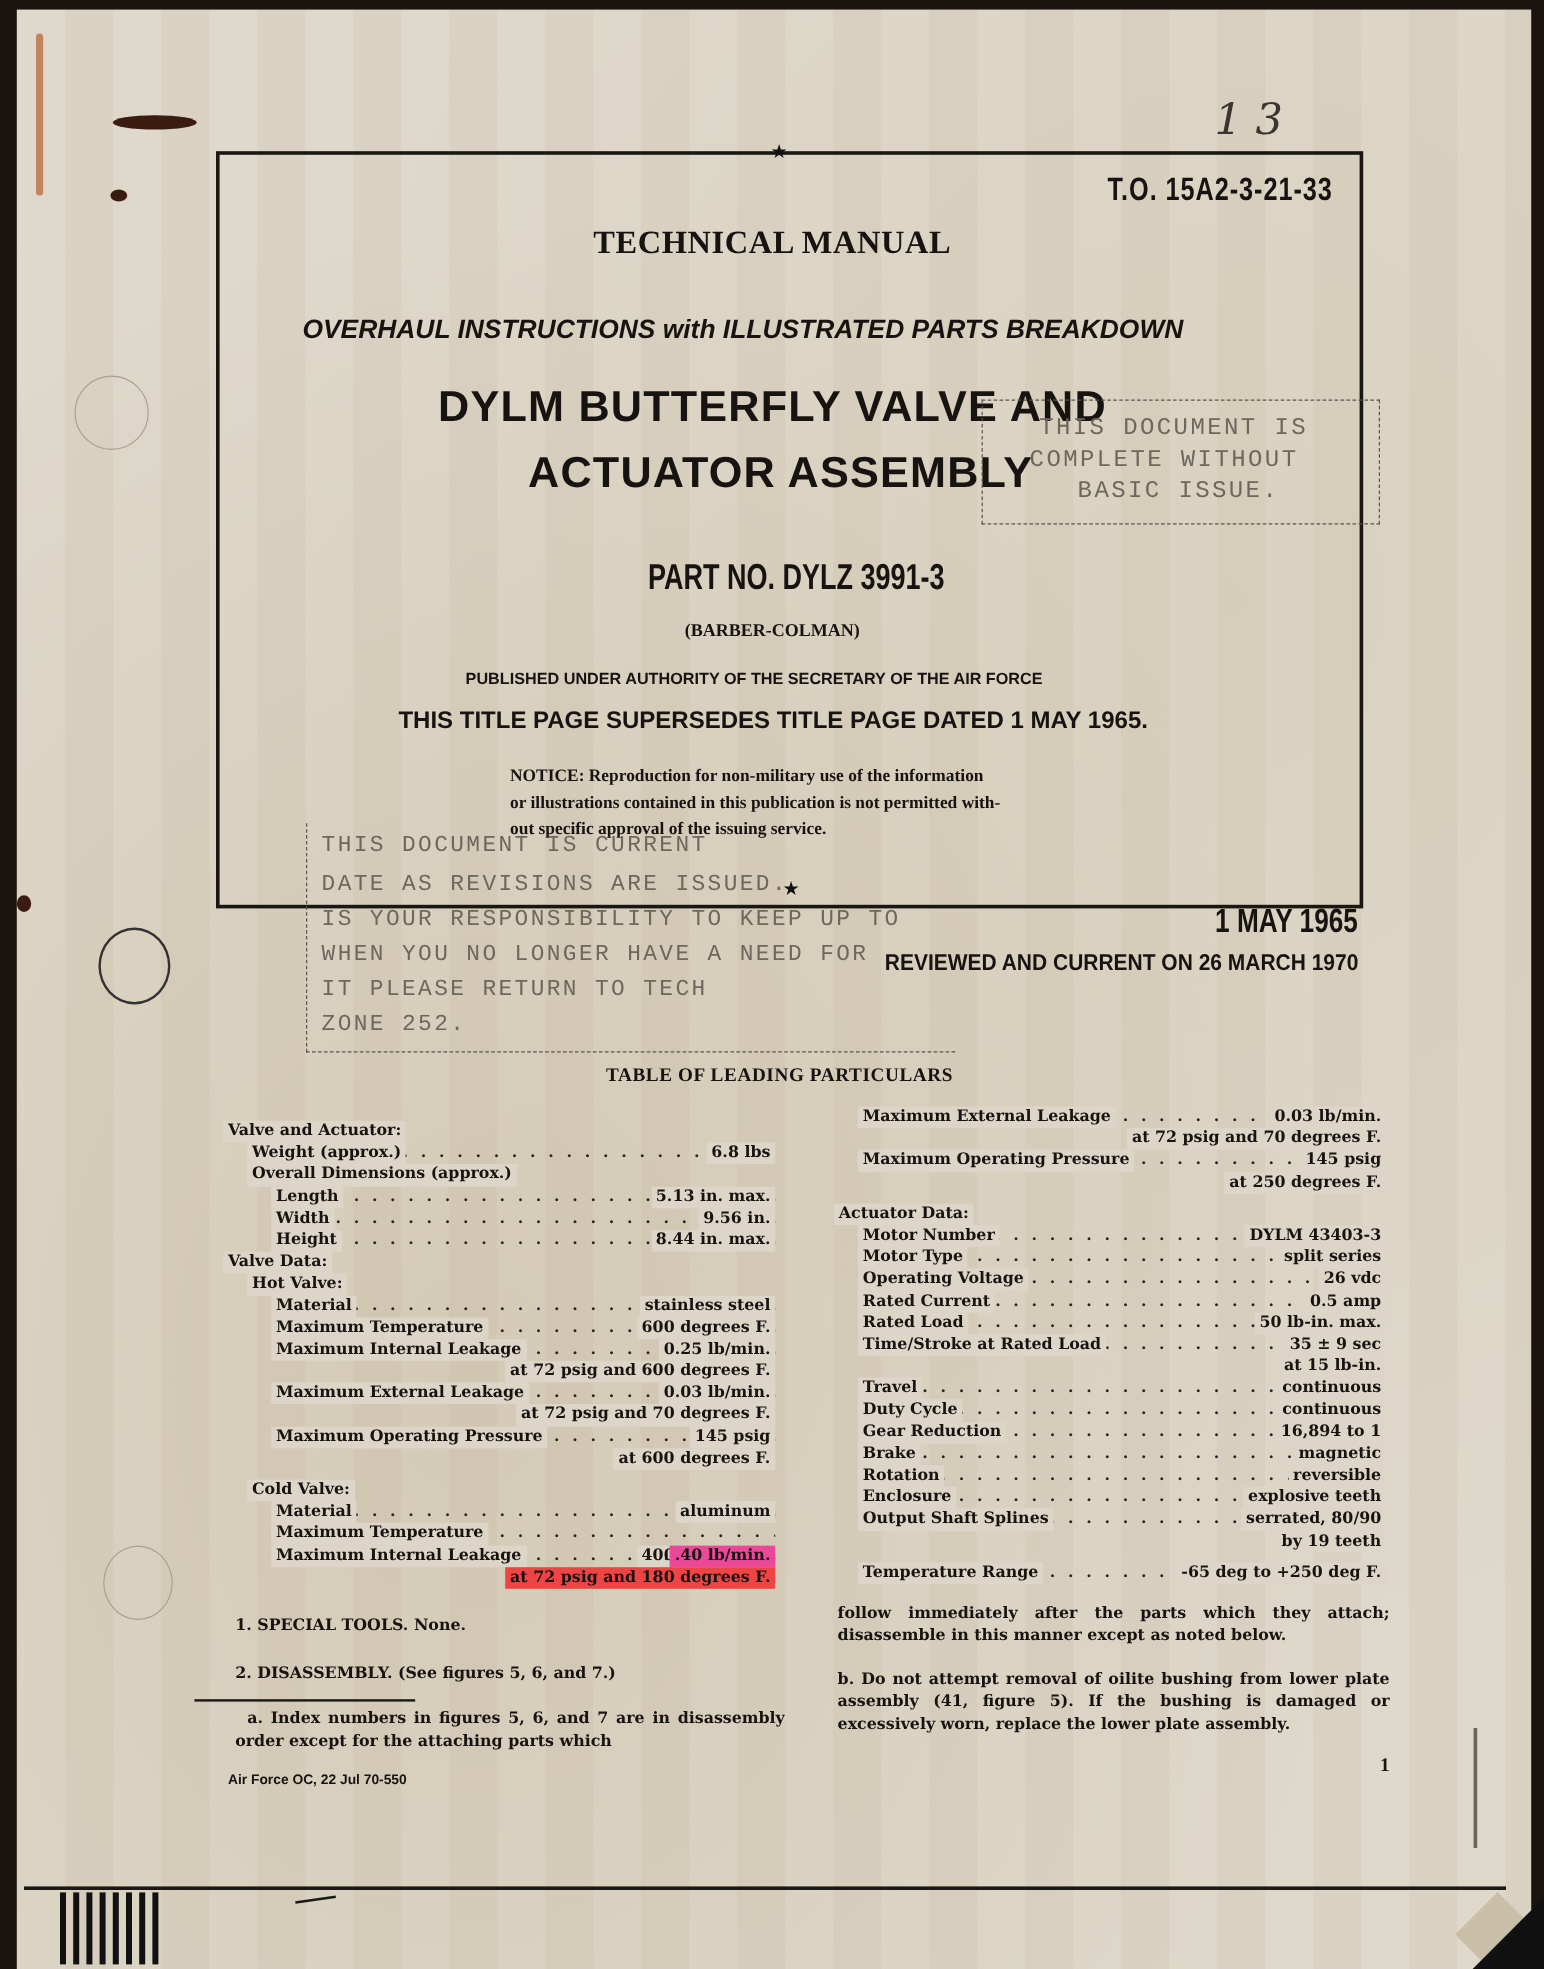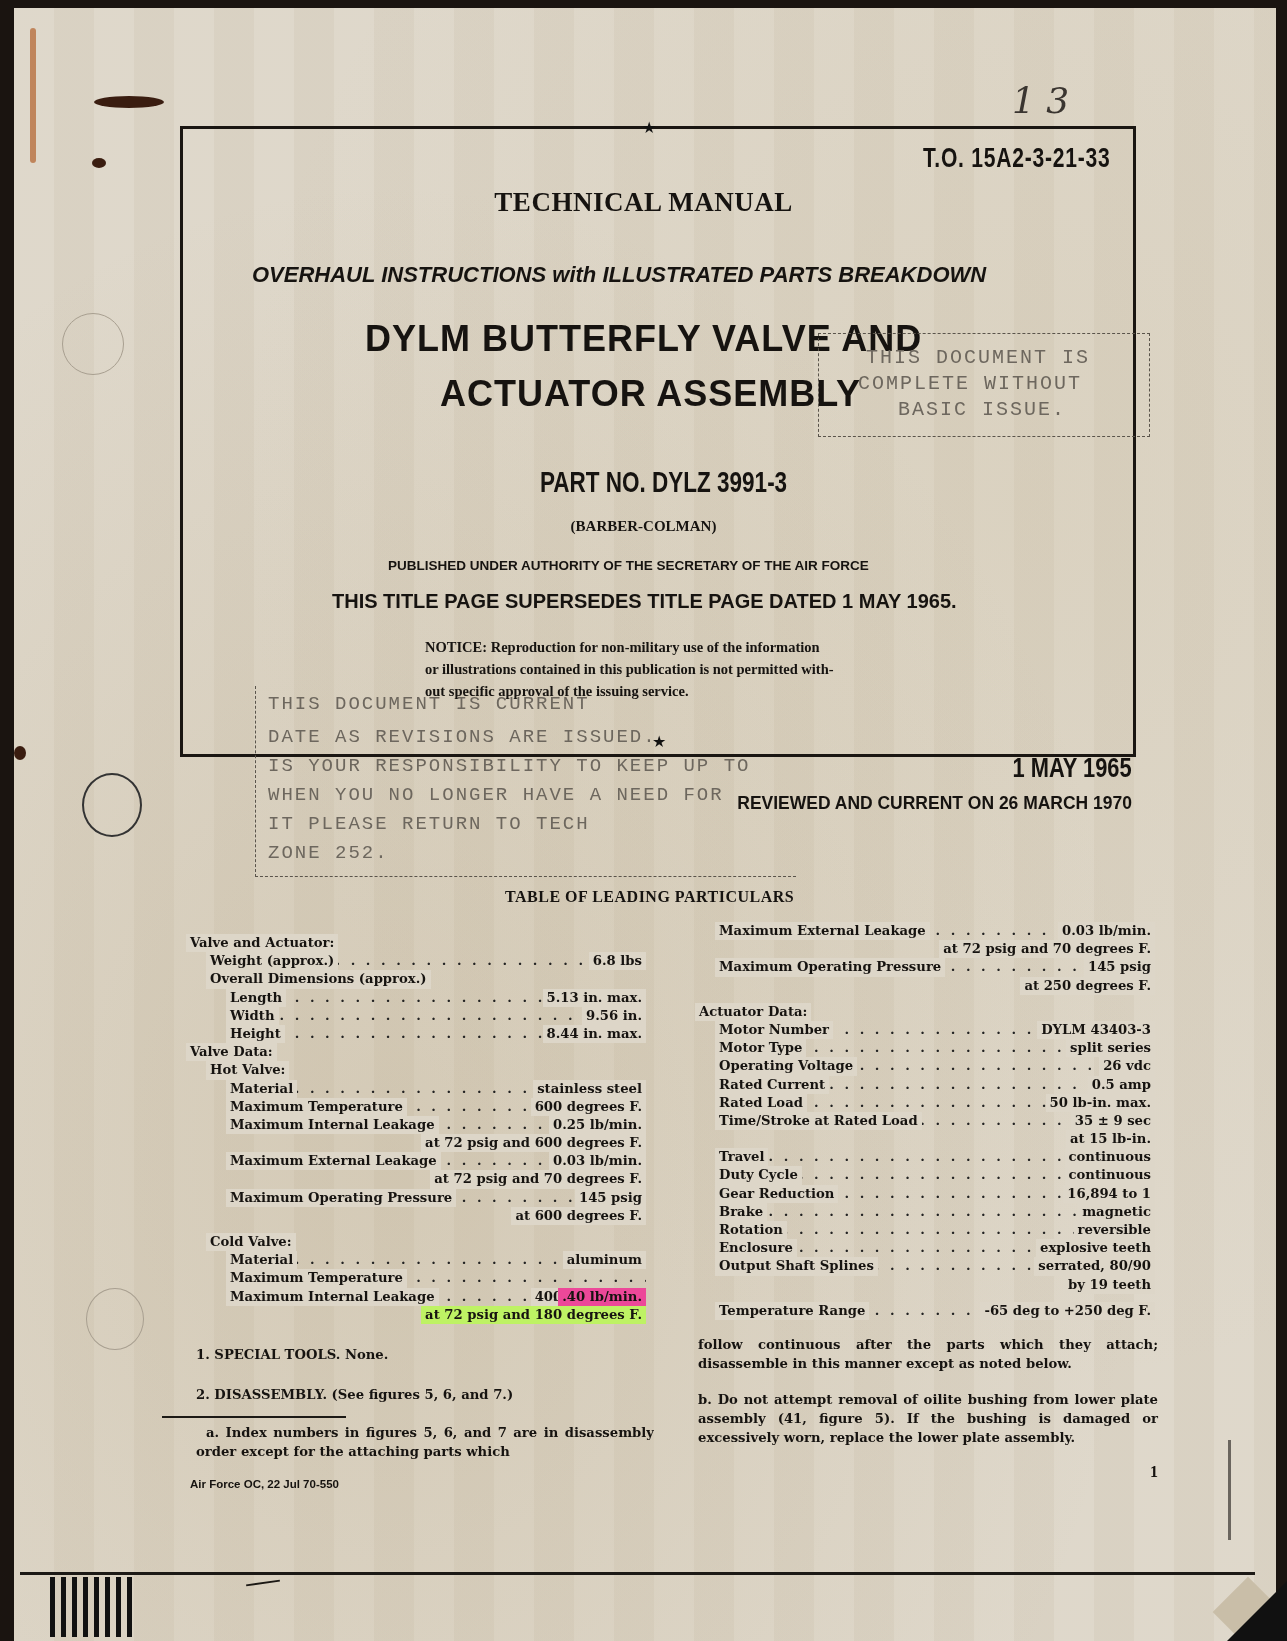--- a/index.html
+++ b/index.html
@@ -182,21 +182,21 @@
       <span class="lead" style="left: 48px;">. . . . . . . . . . . . . . . . . . . . . . . . . . . . . . . . . . . . . . . .</span>
       <span class="lbl" style="left: 40px; background: rgb(221, 214, 200); padding-right: 4px; padding-left: 4px;">Maximum Temperature</span>
       <span class="val" style="background: rgb(221, 214, 200); padding-right: 4px; padding-left: 4px; margin-top: 19px;">400 degrees F.</span>
     </div>
     <div class="row">
       <span class="lead" style="left: 48px;">. . . . . . . . . . . . . . . . . . . . . . . . . . . . . . . . . . . . . . . .</span>
       <span class="lbl" style="left: 40px; background: rgb(221, 214, 200); padding-right: 4px; padding-left: 4px;">Maximum Internal Leakage</span>
       <span class="val" style="background: #ec4899; padding-right: 4px; padding-left: 4px;">.40 lb/min.</span>
     </div>
     <div class="row">
-      <span class="val" style="background: #bef264; padding-right: 4px; padding-left: 4px;">at 72 psig and 180 degrees F.</span>
+      <span class="val" style="background: #ef4444; padding-right: 4px; padding-left: 4px;">at 72 psig and 180 degrees F.</span>
     </div>
   </div>
 <div class="col" id="col-right" style="left:695px;top:922px;width:460px;">
     <div class="row">
       <span class="lead" style="left: 28px;">. . . . . . . . . . . . . . . . . . . . . . . . . . . . . . . . . . . . . . . .</span>
       <span class="lbl" style="left: 20px; background: rgb(221, 214, 200); padding-right: 4px; padding-left: 4px;">Maximum External Leakage</span>
       <span class="val" style="background: rgb(221, 214, 200); padding-right: 4px; padding-left: 4px;">0.03 lb/min.</span>
     </div>
     <div class="row">
       <span class="val" style="background: rgb(221, 214, 200); padding-right: 4px; padding-left: 4px;">at 72 psig and 70 degrees F.</span>
@@ -287,21 +287,21 @@
       <span class="lead" style="left: 28px;">. . . . . . . . . . . . . . . . . . . . . . . . . . . . . . . . . . . . . . . .</span>
       <span class="lbl" style="left: 20px; background: rgb(221, 214, 200); padding-right: 4px; padding-left: 4px;">Temperature Range</span>
       <span class="val" style="background: rgb(221, 214, 200); padding-right: 4px; padding-left: 4px;">-65 deg to +250 deg F.</span>
     </div>
   </div>
 
 <div class="para" style="left:196px;top:1345px;">1. SPECIAL TOOLS. None.</div>
 <div class="para" style="left:196px;top:1385px;">2. DISASSEMBLY. (See figures 5, 6, and 7.)</div>
 <div class="rule" style="left:162px;top:1416px;width:184px;"></div>
 <div class="para" style="left:196px;top:1423px;width:458px;text-align:justify;text-indent:10px;max-height:40px;overflow:hidden;">a. Index numbers in figures 5, 6, and 7 are in disassembly order except for the attaching parts which</div>
-<div class="para" style="left:698px;top:1335px;width:460px;text-align:justify;">follow continuous after the parts which they attach; disassemble in this manner except as noted below.</div>
+<div class="para" style="left:698px;top:1335px;width:460px;text-align:justify;">follow immediately after the parts which they attach; disassemble in this manner except as noted below.</div>
 <div class="para" style="left:698px;top:1390px;width:460px;text-align:justify;">b. Do not attempt removal of oilite bushing from lower plate assembly (41, figure 5). If the bushing is damaged or excessively worn, replace the lower plate assembly.</div>
 
 <div class="abs foot">Air Force OC, 22 Jul 70-550</div>
 <div class="abs pgnum">1</div>
 
 <div class="rule" style="left:20px;top:1572px;width:1235px;height:3px;"></div>
 <div class="rule" style="left:246px;top:1582px;width:34px;transform:rotate(-8deg);"></div>
 <div class="rule" style="left:1228px;top:1440px;width:3px;height:100px;opacity:.6;"></div>
 <div class="barcode">
   <span></span>

